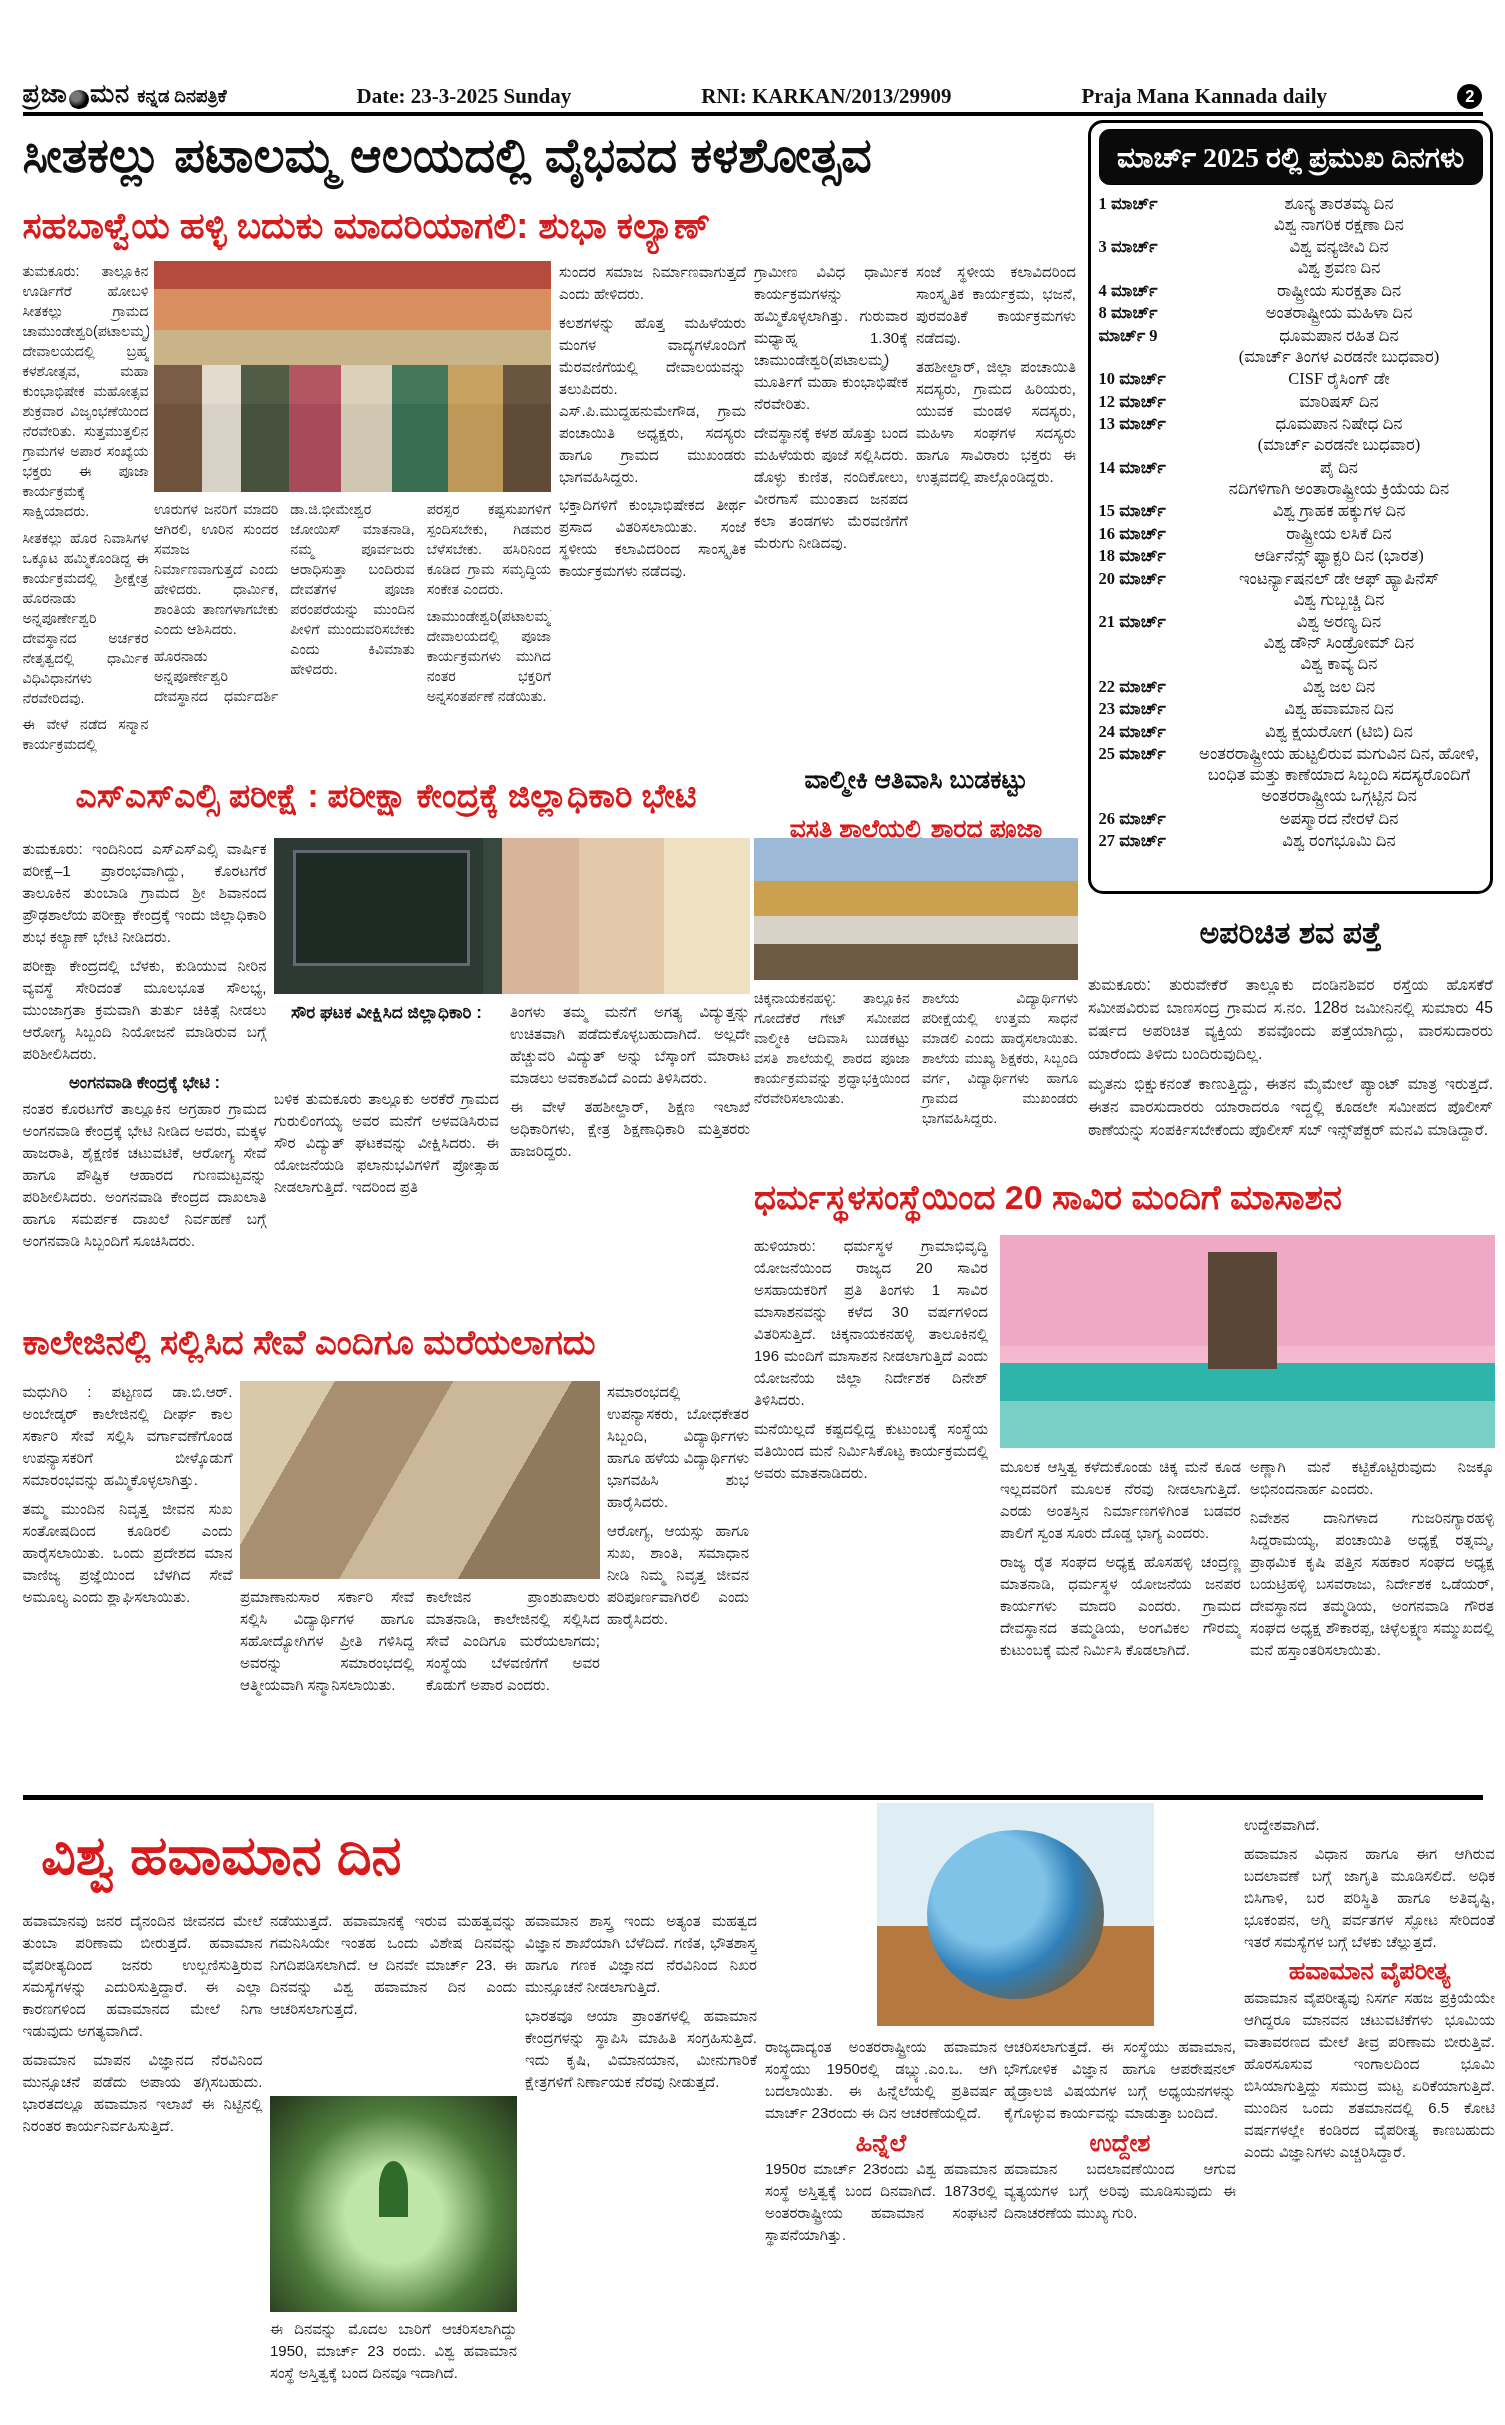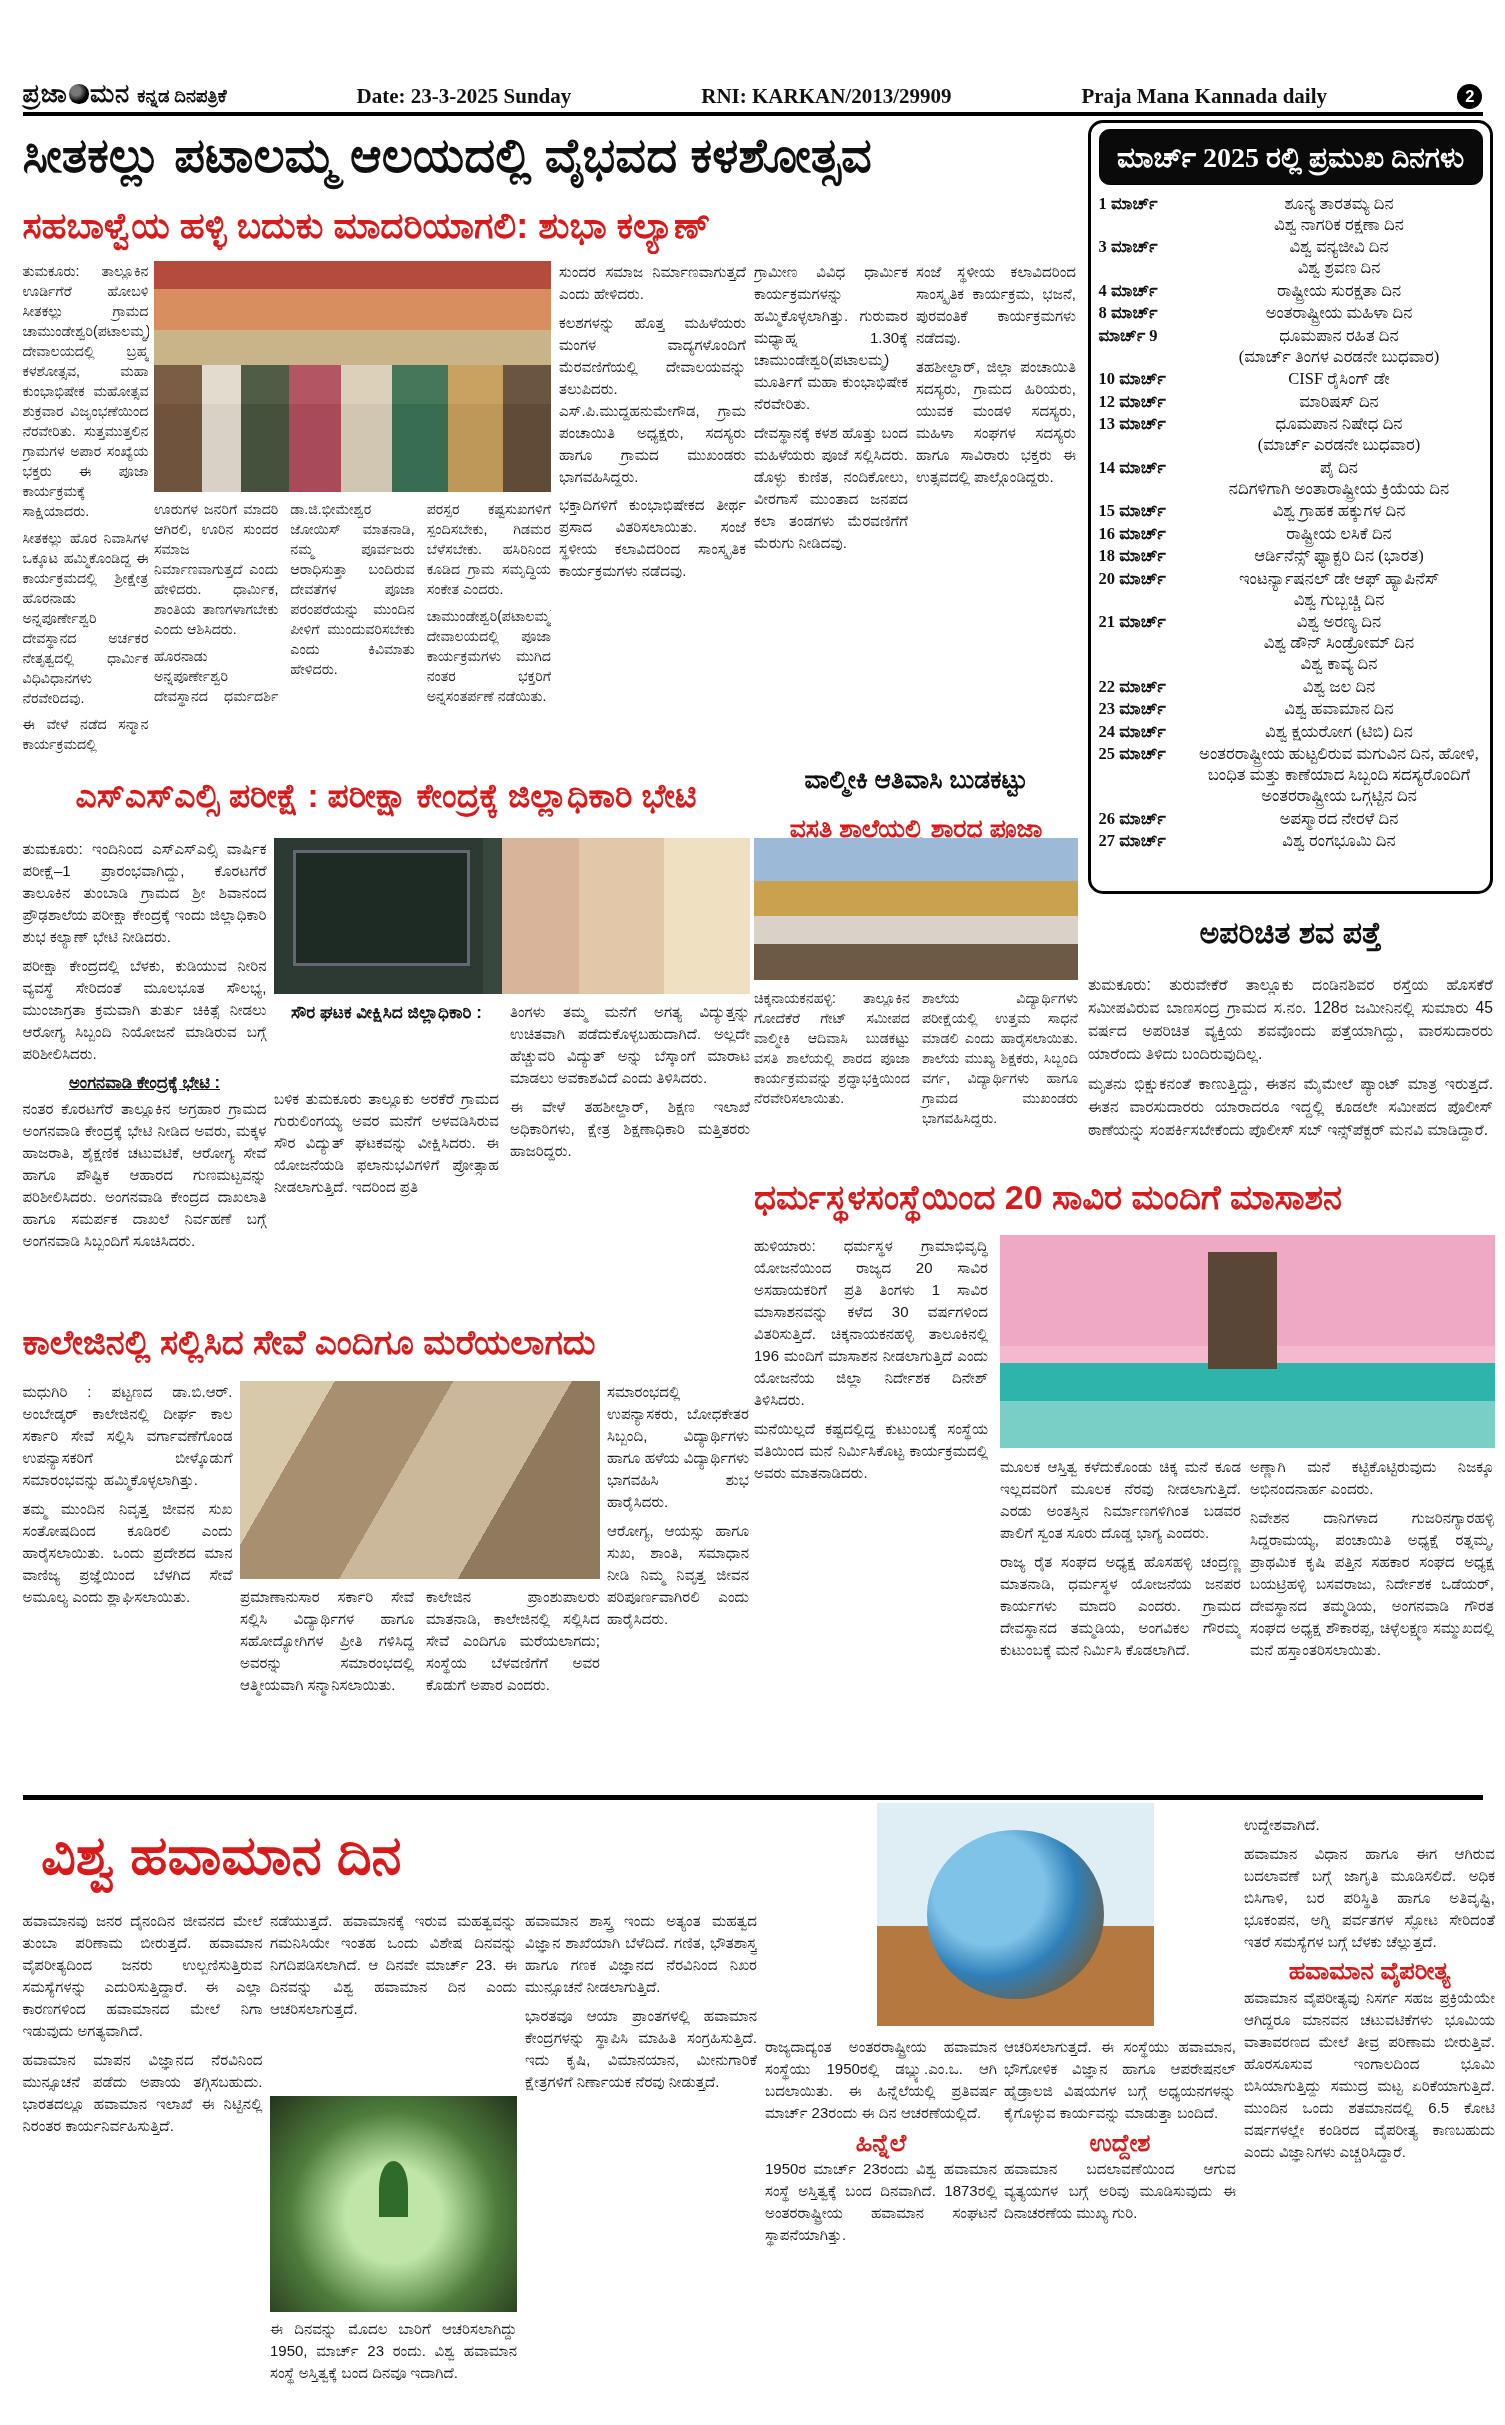--- a/index.html
+++ b/index.html
@@ -4,21 +4,21 @@
 <style>
   html,body{margin:0;padding:0;background:#e8e8e8;}
   .page{
     position:relative;width:1505px;height:2426px;background:#ffffff;
     font-family:"Liberation Sans",sans-serif;color:#111;margin:0 auto;overflow:hidden;
   }
   
   .masthead{position:absolute;left:22.5px;top:73px;width:1460px;height:36px;
     display:flex;align-items:flex-end;justify-content:space-between;}
   .logo-wrap{display:flex;align-items:baseline;gap:7.5px;}
-  .logo-main{font-weight:bold;font-size:25.5px;letter-spacing:0.7px;display:flex;align-items:center;}
+  .logo-main{font-weight:bold;font-size:25.5px;letter-spacing:0.7px;display:flex;align-items:flex-end;}
   .logo-dot{display:inline-block;width:19.5px;height:19.5px;border-radius:50%;
     background:radial-gradient(circle at 35% 35%,#777 0 25%,#000 60%);margin:0 1.5px;}
   .logo-sub{font-weight:bold;font-size:18px;}
   .mast-mid{font-weight:bold;font-size:21px;font-family:"Liberation Serif",serif;}
   .page-circle{display:inline-block;width:25.5px;height:25.5px;border-radius:50%;background:#000;
     color:#fff;text-align:center;line-height:25.5px;font-size:16.5px;font-weight:bold;}
   .top-rule{position:absolute;left:22.5px;top:112px;width:1460px;height:3.7px;background:#000;}
   .mid-rule{position:absolute;left:22.5px;top:1795px;width:1460px;height:4.5px;background:#000;}
 
   
@@ -26,21 +26,21 @@
   .h-red{color:#d91a1a;font-weight:bold;}
   .abs{position:absolute;overflow:hidden;}
   .center{text-align:center;}
   .nowrap{white-space:nowrap;}
 
   
   .col{position:absolute;overflow:hidden;text-align:justify;font-size:15px;line-height:22px;color:#161616;}
   .col p{margin:0 0 6.7px 0;}
   .col3{column-count:3;column-gap:12px;}
   .col2{column-count:2;column-gap:12px;}
-  .subhead-bold{font-weight:bold;text-align:center;font-size:16.5px;margin:4.5px 0;text-decoration:underline;}
+  .subhead-bold{font-weight:bold;text-align:center;font-size:16.5px;margin:4.5px 0;}
   .subhead-red{color:#d91a1a;font-weight:bold;text-align:center;font-size:24px;margin:7.5px 0 4.5px;}
 
   
   .photo{position:absolute;overflow:hidden;background:#ccc;}
   .ph-lead{background:
      linear-gradient(180deg,#b44b3c 0 12%,#d98e5f 12% 30%,#c9b48a 30% 62%,#7d6b4f 62% 100%);}
   .ph-lead .crowd{position:absolute;bottom:0;left:0;right:0;height:55%;
      background:linear-gradient(90deg,#6e4f3a 0 12%,#e8e3da 12% 22%,#3c4d3a 22% 34%,#b0455c 34% 47%,#e0d6c4 47% 60%,#2e6e52 60% 74%,#caa05a 74% 88%,#5a4634 88% 100%);
      filter:blur(0.7px);opacity:.85;}
   .ph-sslc{background:linear-gradient(90deg,#2c3a33 0 44%,#37493e 44% 48%,#d8b49a 48% 64%,#e3c7a9 64% 82%,#f0e0c2 82% 100%);}

